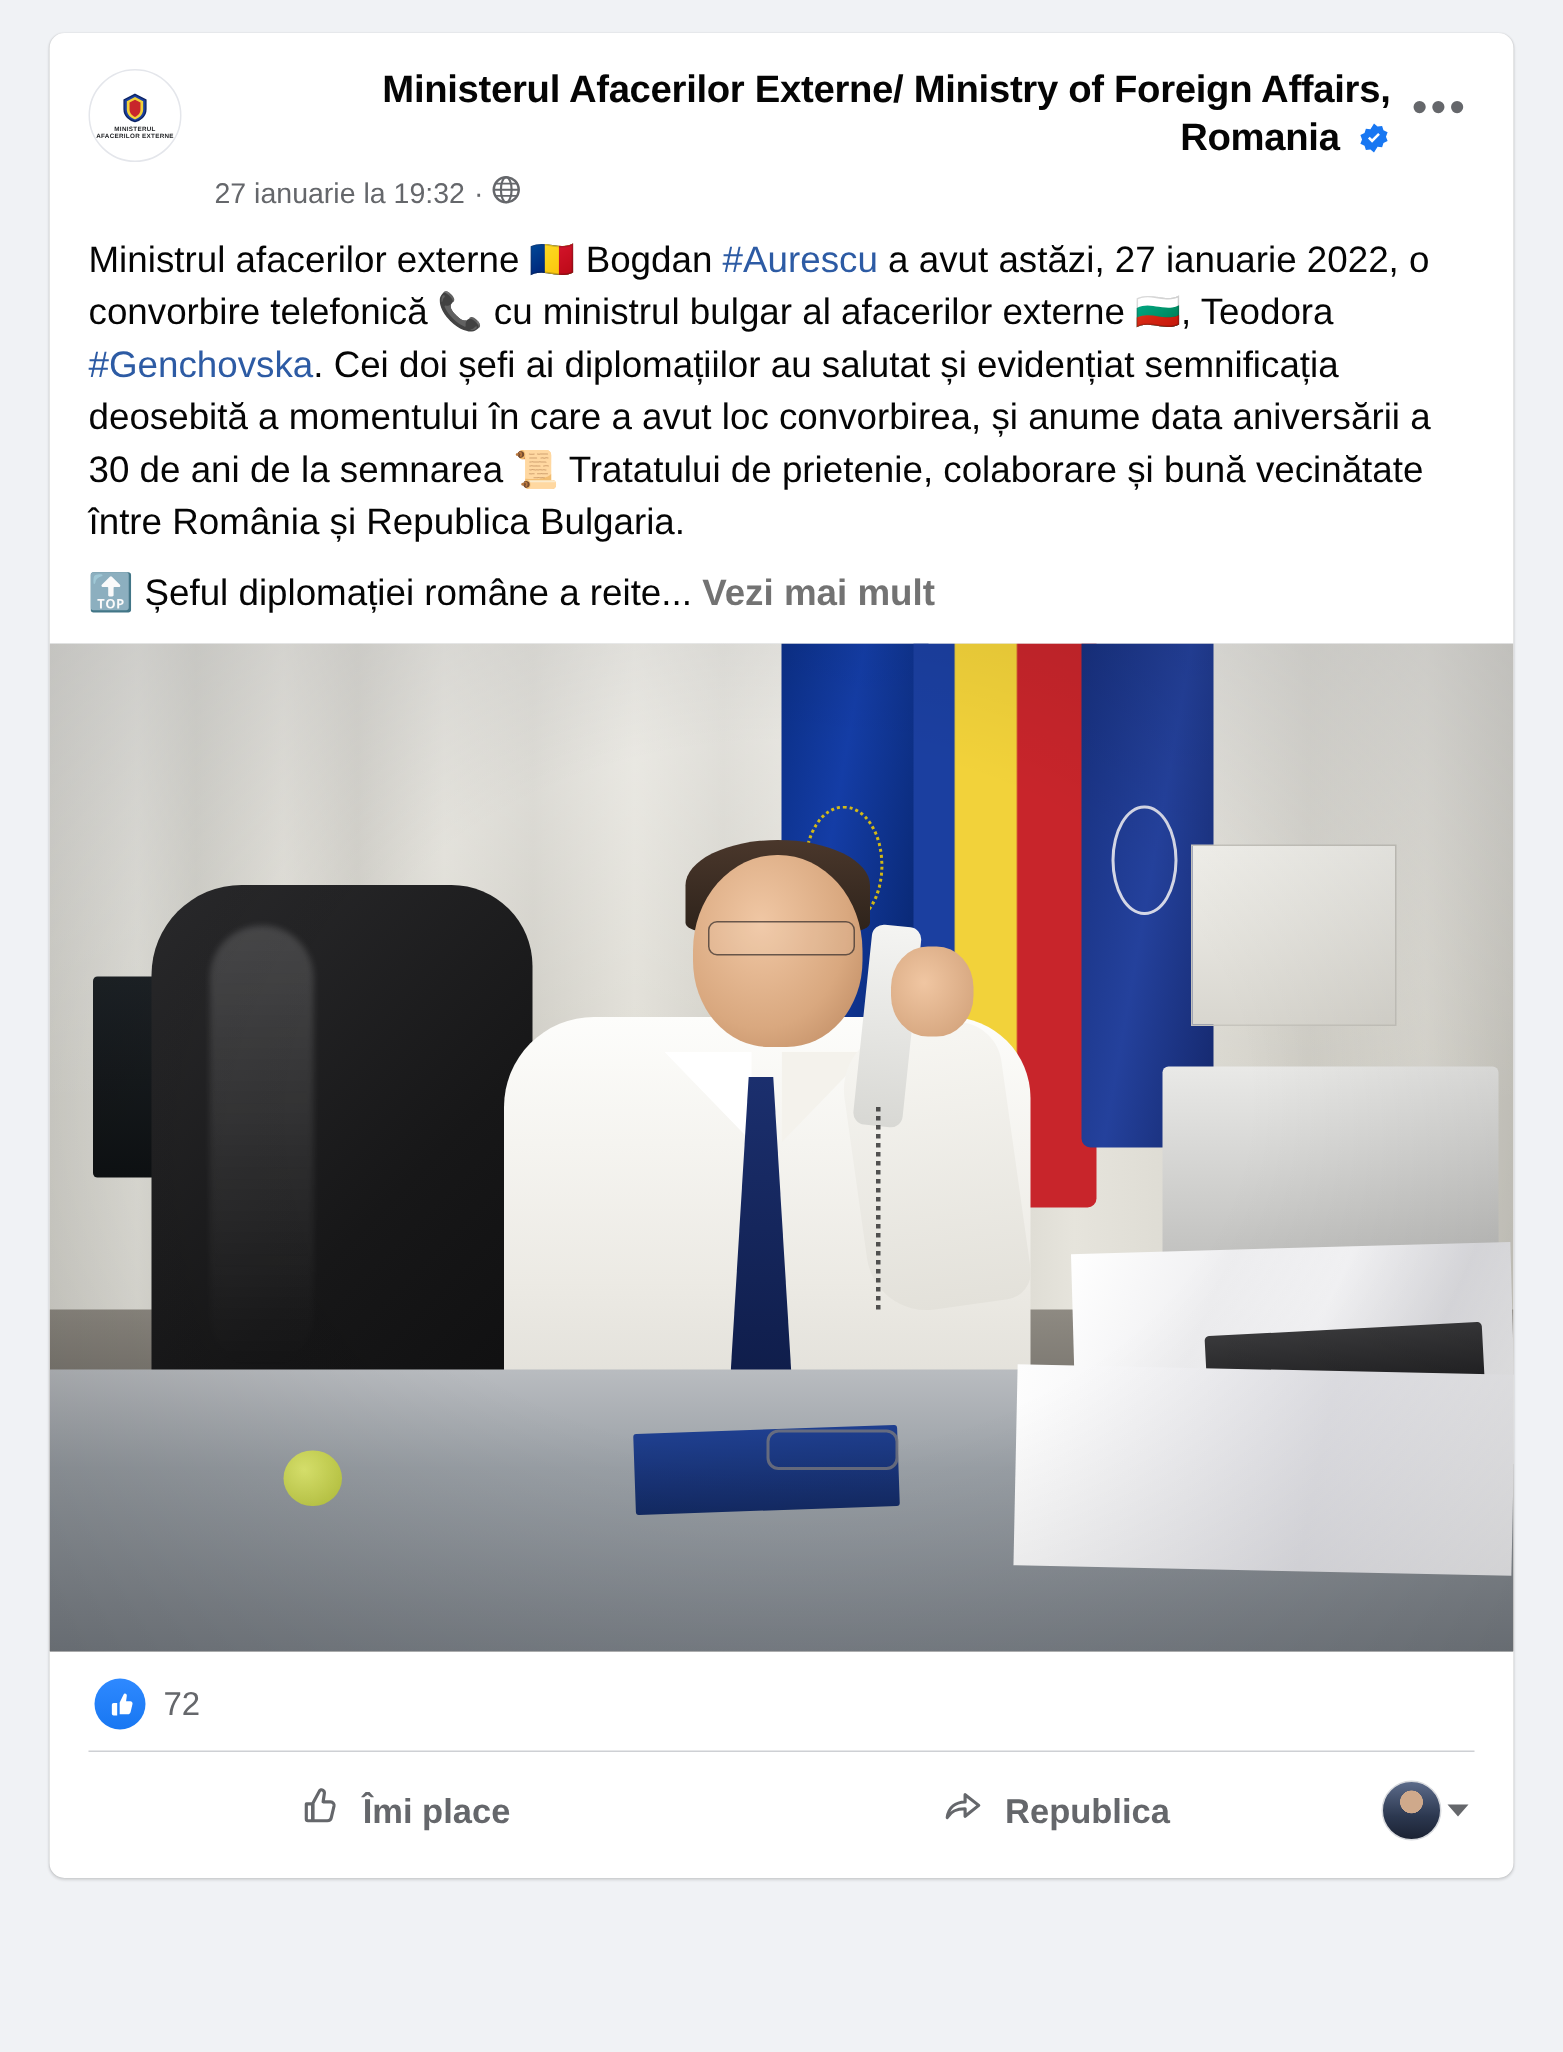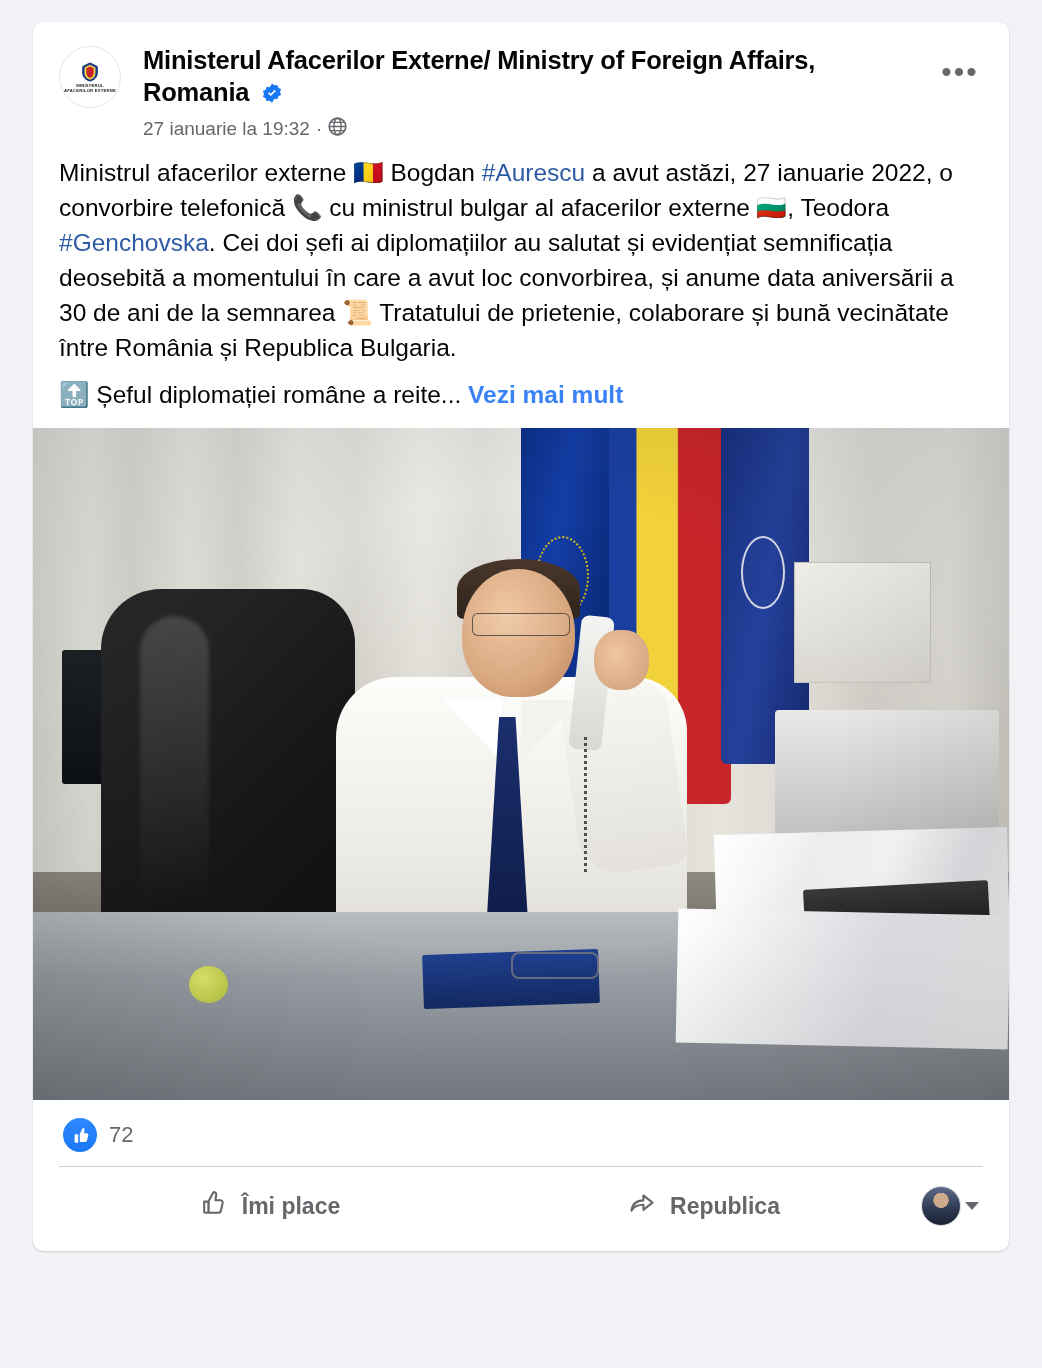--- a/index.html
+++ b/index.html
@@ -55,20 +55,21 @@
     text-align: center;
     color: #1c1e21;
     letter-spacing: .2px;
     font-weight: bold;
   }
   .header-text {
     flex: 1 1 auto;
     padding-left: 22px;
     padding-right: 10px;
     min-width: 0;
+    text-align: right;
   }
   .page-name {
     font-size: 25.5px;
     font-weight: bold;
     line-height: 32px;
     color: #050505;
     letter-spacing: -.2px;
   }
   .verified {
     display: inline-block;
@@ -104,21 +105,21 @@
     padding: 8px 26px 16px 26px;
     font-size: 24.5px;
     line-height: 35px;
     color: #050505;
   }
   .post-body p { margin: 0; }
   .post-body p + p { margin-top: 12px; }
   .hashtag { color: #2d5ba4; }
   .see-more {
     font-weight: bold;
-    color: #3b82f6;
+    color: #737373;
     cursor: pointer;
   }
   
   .post-photo {
     position: relative;
     width: 100%;
     height: 672px;
     background: #d9dde2;
     overflow: hidden;
     cursor: pointer;

